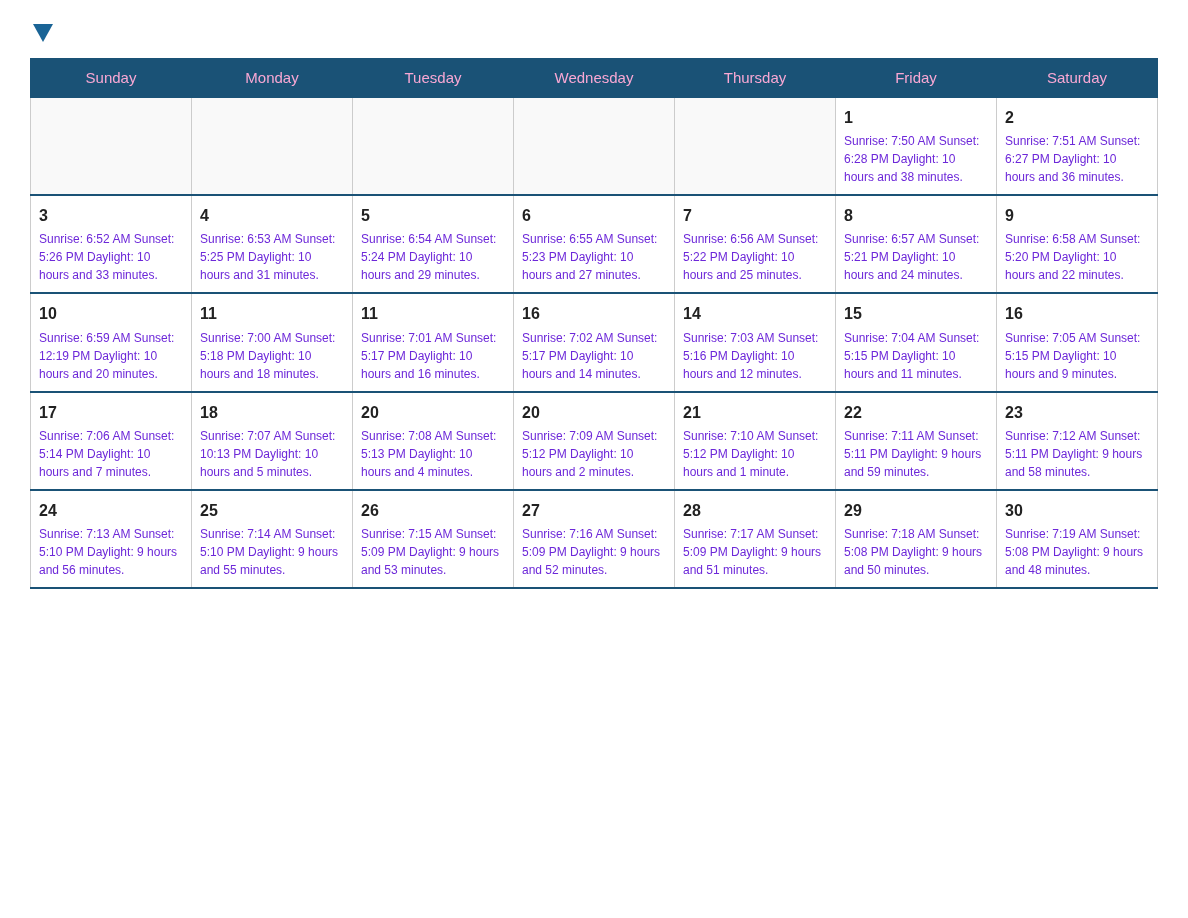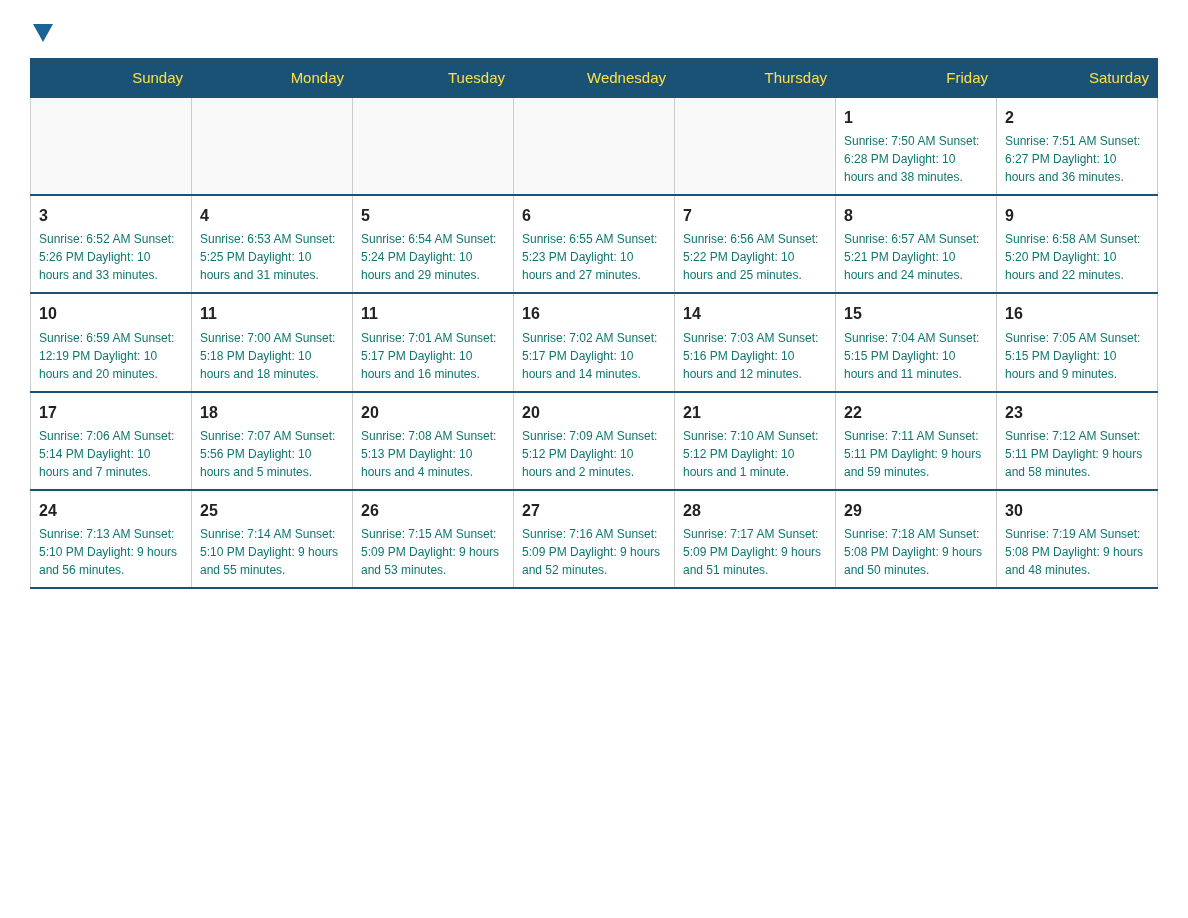--- a/index.html
+++ b/index.html
@@ -59,25 +59,25 @@
       color: #555;
       margin-top: 4px;
     }
     .calendar {
       width: 100%;
       border-collapse: collapse;
       border: 1px solid #999;
     }
     .calendar th {
       background-color: #1a5276;
-      color: #fde047;
+      color: #f9a8d4;
       padding: 10px 8px;
       font-size: 15px;
       font-weight: normal;
-      text-align: right;
+      text-align: center;
       border: 1px solid #1a5276;
     }
     .calendar td {
       vertical-align: top;
       padding: 8px;
       border: 1px solid #ccc;
       width: 14.28%;
       min-height: 110px;
       font-size: 12.5px;
       color: #333;
@@ -91,21 +91,21 @@
       font-weight: bold;
       color: #222;
       display: block;
       margin-bottom: 3px;
     }
     .empty-cell {
       background: #f9f9f9;
     }
     .day-info {
       font-size: 12px;
-      color: #0f766e;
+      color: #6d28d9;
       line-height: 1.5;
     }
   </style>
 </head>
 <body>
 
 <div class="header">
   <div class="logo">
     <div class="logo-top">
       <span class="logo-general"></span>
@@ -242,21 +242,21 @@
       <tr>
         <td>
           <span class="day-num">17</span>
           <div class="day-info">Sunrise: 7:06 AM
 Sunset: 5:14 PM
 Daylight: 10 hours and 7 minutes.</div>
         </td>
         <td>
           <span class="day-num">18</span>
           <div class="day-info">Sunrise: 7:07 AM
-Sunset: 5:56 PM
+Sunset: 10:13 PM
 Daylight: 10 hours and 5 minutes.</div>
         </td>
         <td>
           <span class="day-num">20</span>
           <div class="day-info">Sunrise: 7:08 AM
 Sunset: 5:13 PM
 Daylight: 10 hours and 4 minutes.</div>
         </td>
         <td>
           <span class="day-num">20</span>

